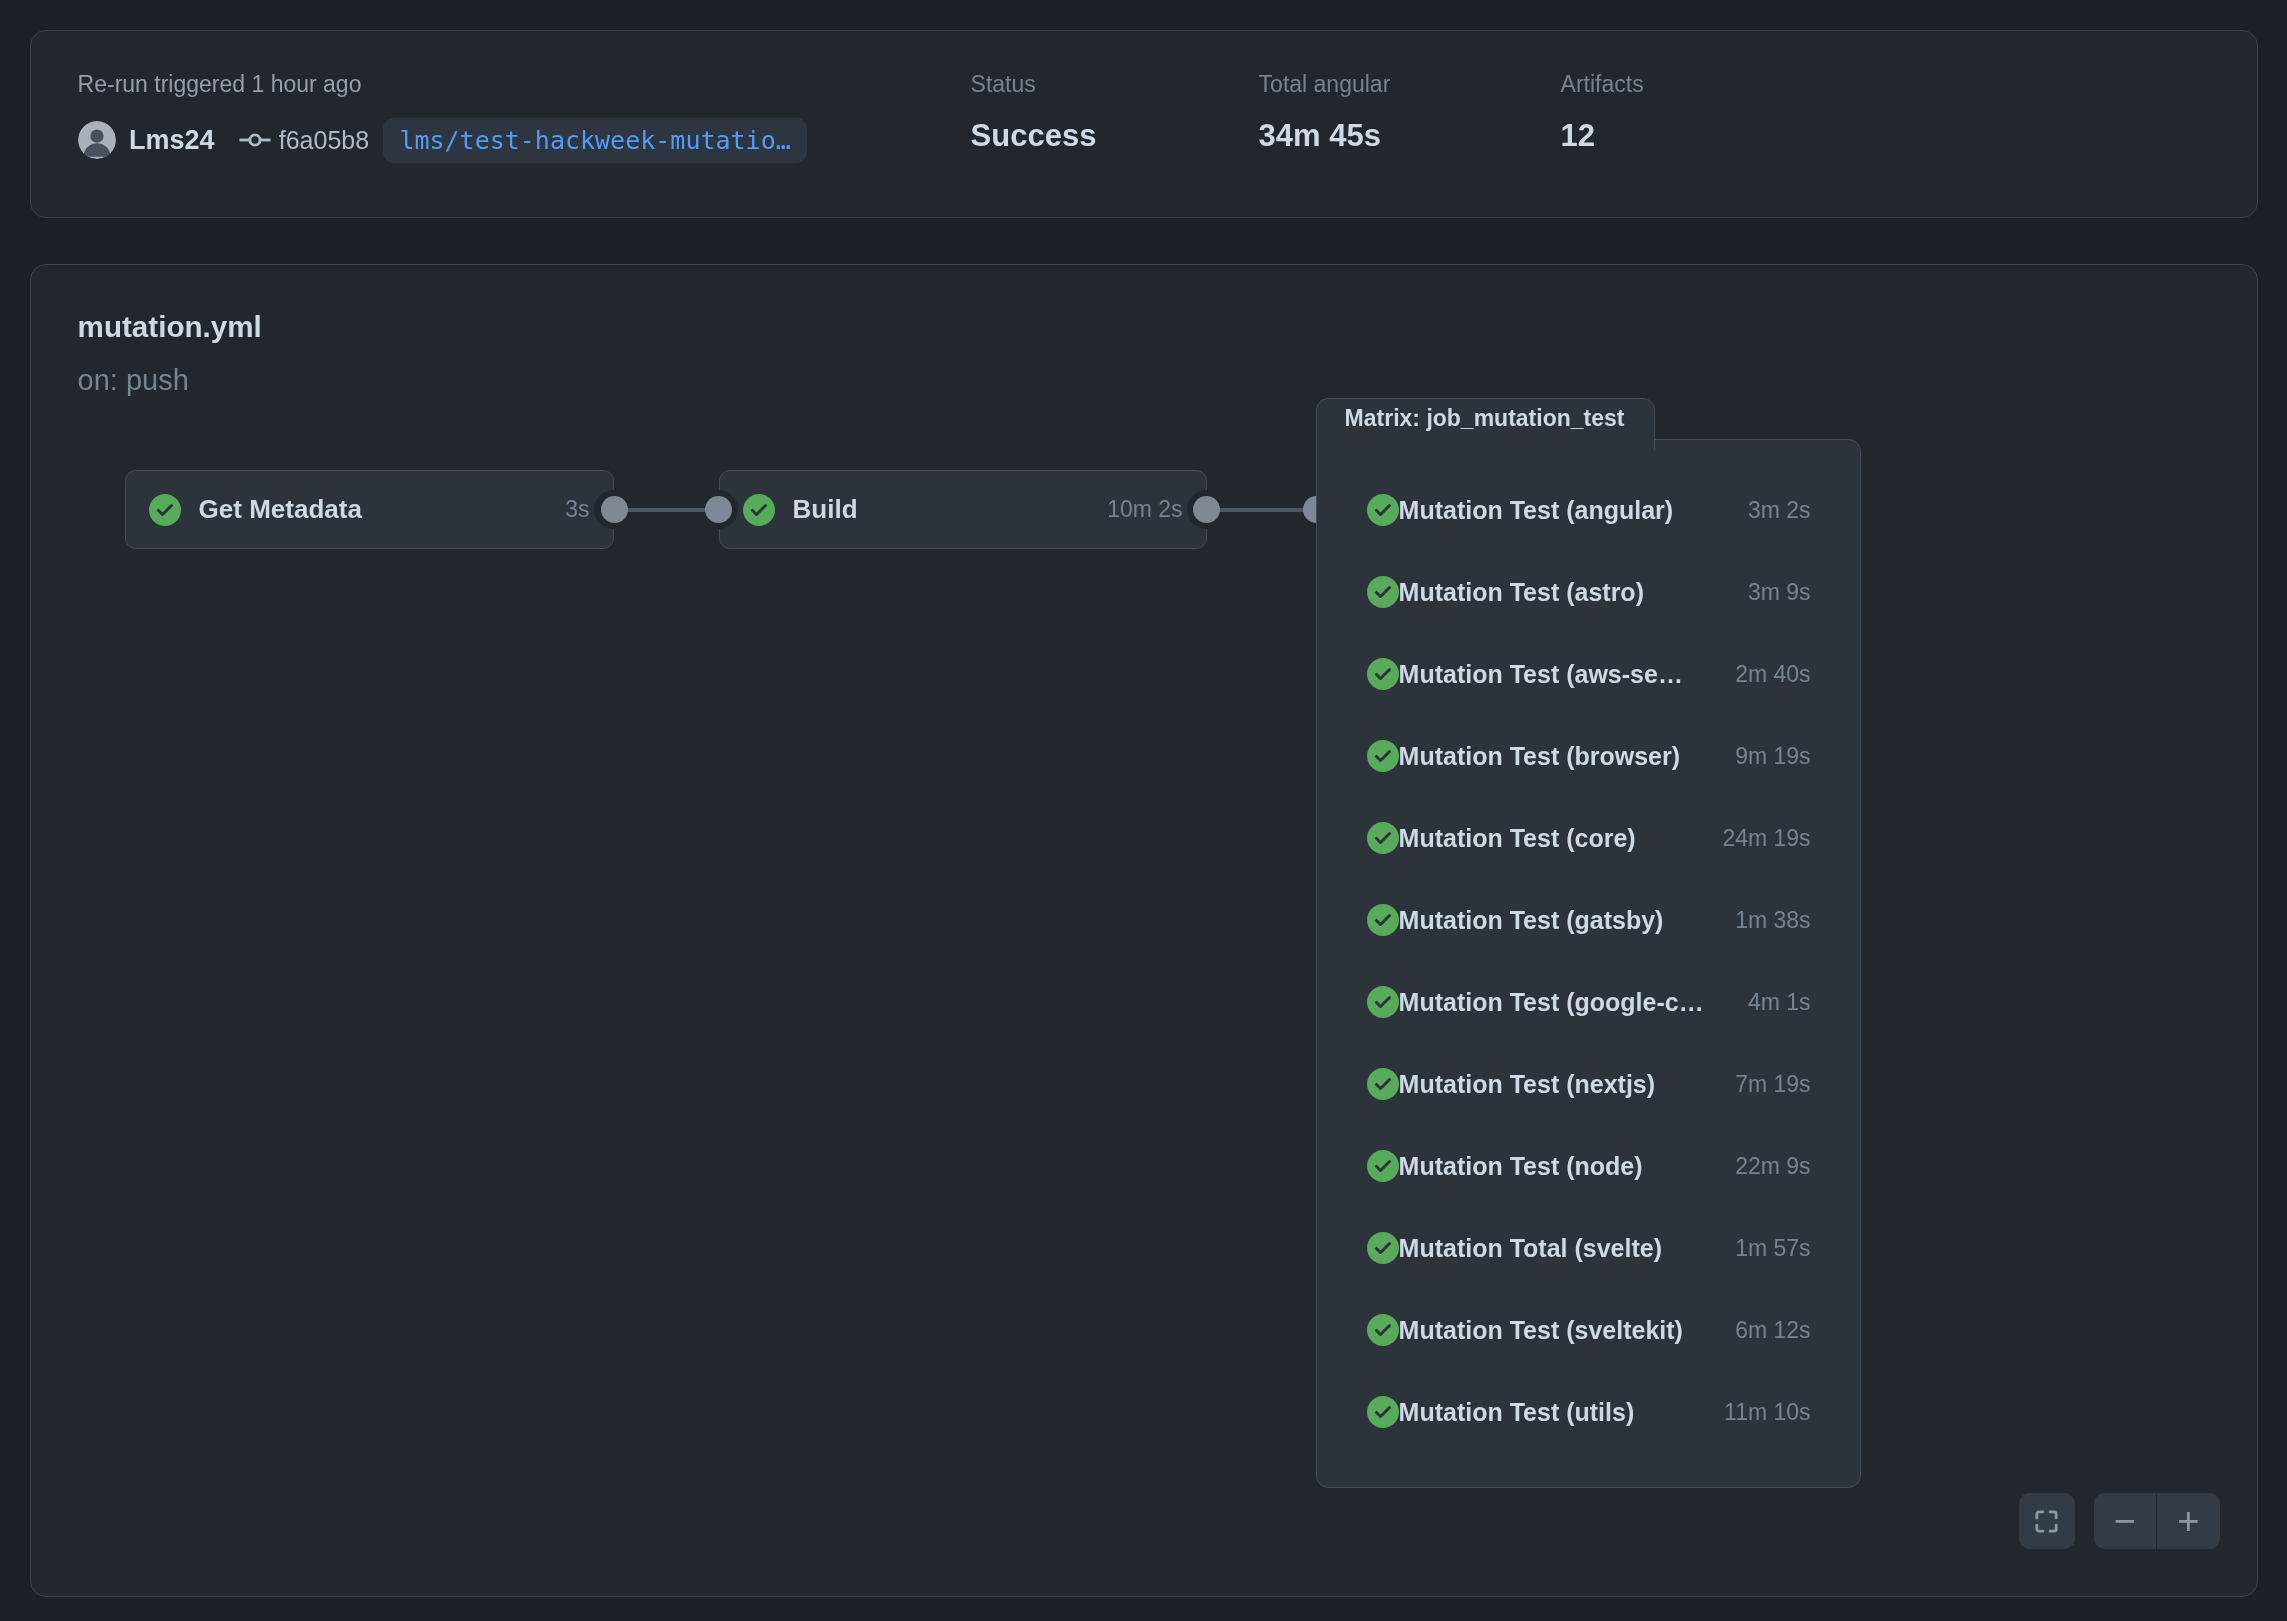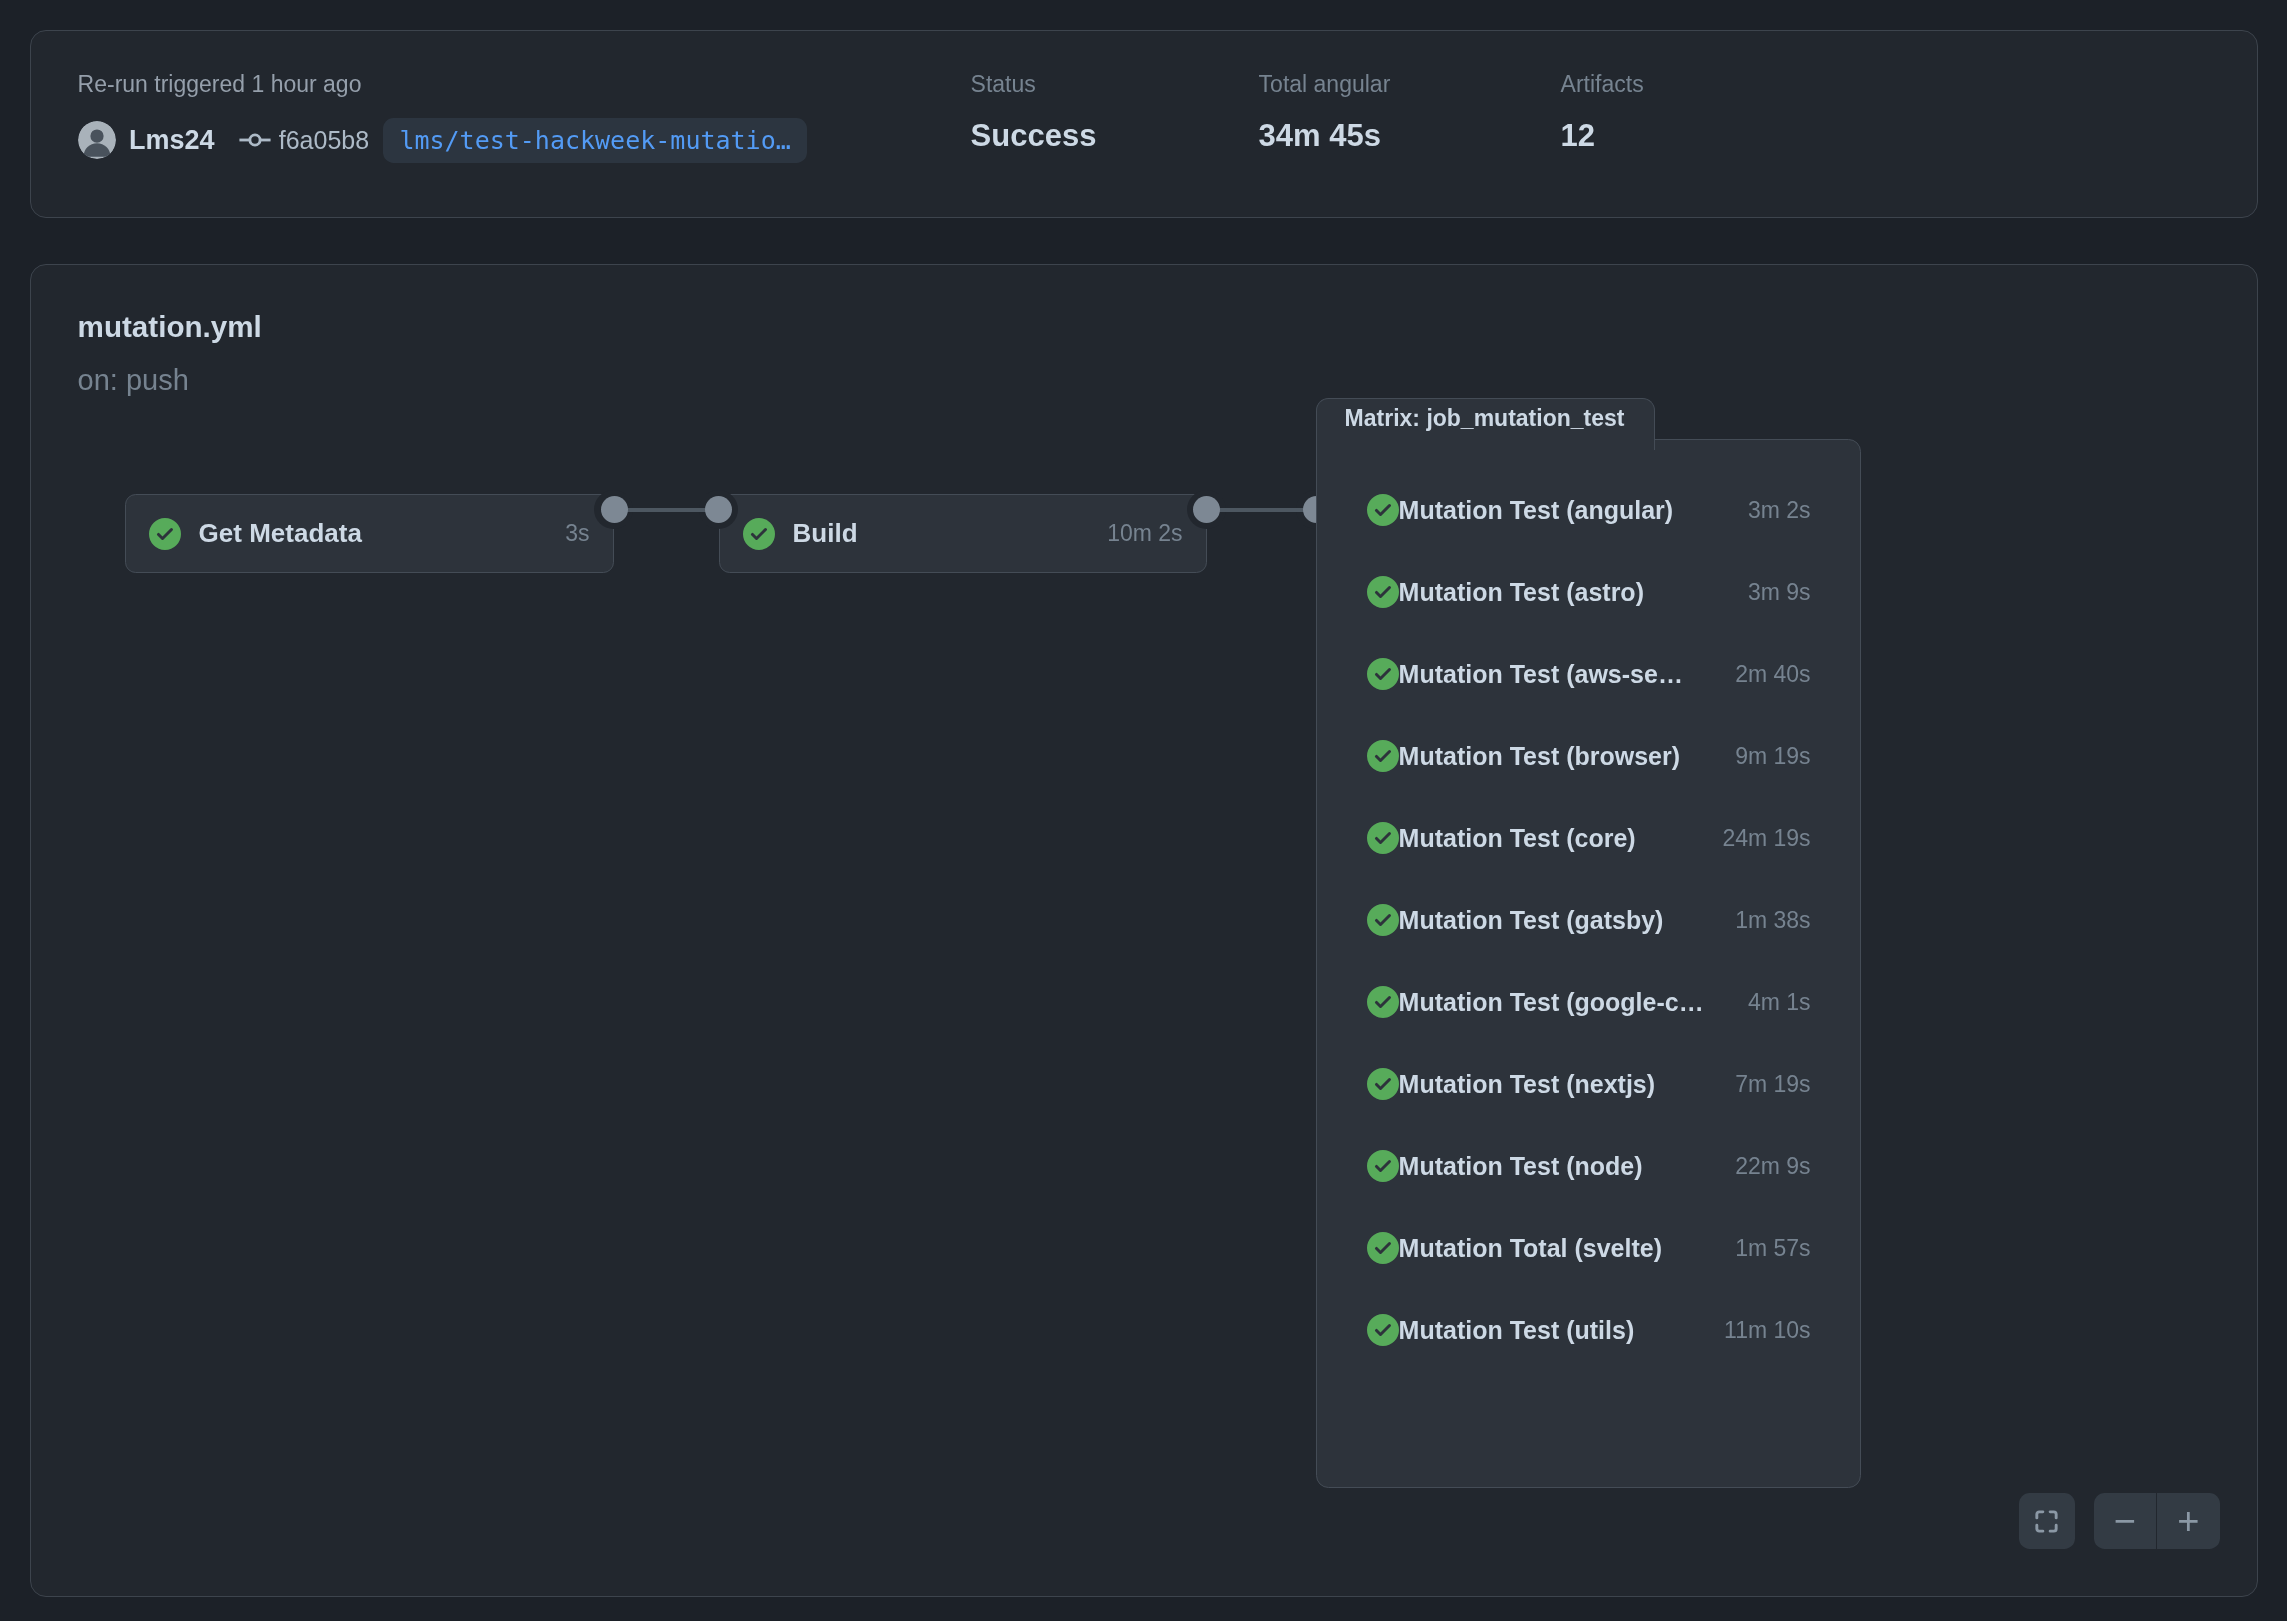--- a/index.html
+++ b/index.html
@@ -51,21 +51,21 @@
   #graph{top:264px;height:1333px;}
   .wf-title{position:absolute;left:47px;top:45px;font-size:29.6px;font-weight:700;color:var(--fg);}
   .wf-sub{position:absolute;left:47px;top:99px;font-size:29px;color:var(--muted);}
   
   .job-card{
     position:absolute;top:205px;height:79px;
     background:var(--card);
     border:1.8px solid var(--border-light);
     border-radius:10.7px;
     display:flex;align-items:center;
-    padding:0 23px;z-index:1;cursor:pointer;margin-top:24px;
+    padding:0 23px;z-index:1;cursor:pointer;
   }
   #job-0{left:94px;width:489px;}
   #job-1{left:688px;width:488px;}
   .check{width:32px;height:32px;flex:0 0 auto;display:block;}
   .job-name{font-size:26px;font-weight:700;color:var(--fg);margin-left:18px;white-space:nowrap;}
   .job-dur{margin-left:auto;font-size:23px;color:var(--muted);white-space:nowrap;}
   
   .notch{position:absolute;width:39px;height:39px;border-radius:50%;background:var(--canvas);top:225px;z-index:2;}
   .edge{position:absolute;height:3.6px;background:var(--line);top:243px;z-index:3;}
   .port{position:absolute;width:27px;height:27px;border-radius:50%;background:var(--port);top:231px;z-index:4;}
@@ -285,20 +285,29 @@
         </span>
       <span class="mname">Mutation Total (svelte)</span>
       <span class="mdur">1m 57s</span>
     </div>
     <div class="mrow">
       <span class="check">
           <svg width="32" height="32" viewBox="0 0 36 36">
             <use href="#check16" width="36" height="36"></use>
           </svg>
         </span>
+      <span class="mname">Mutation Test (sveltekit)</span>
+      <span class="mdur">6m 12s</span>
+    </div>
+    <div class="mrow">
+      <span class="check">
+          <svg width="32" height="32" viewBox="0 0 36 36">
+            <use href="#check16" width="36" height="36"></use>
+          </svg>
+        </span>
       <span class="mname">Mutation Test (utils)</span>
       <span class="mdur">11m 10s</span>
     </div>
   </div>
 
   <div class="ctl" id="fullscreen-btn">
     <span>
       <svg viewBox="0 0 24 24" width="29" height="29" fill="none" stroke="#8b98a5" stroke-width="2.4" stroke-linecap="round" stroke-linejoin="round">
         <path d="M4 9V6a2 2 0 0 1 2-2h3"></path>
         <path d="M15 4h3a2 2 0 0 1 2 2v3"></path>

